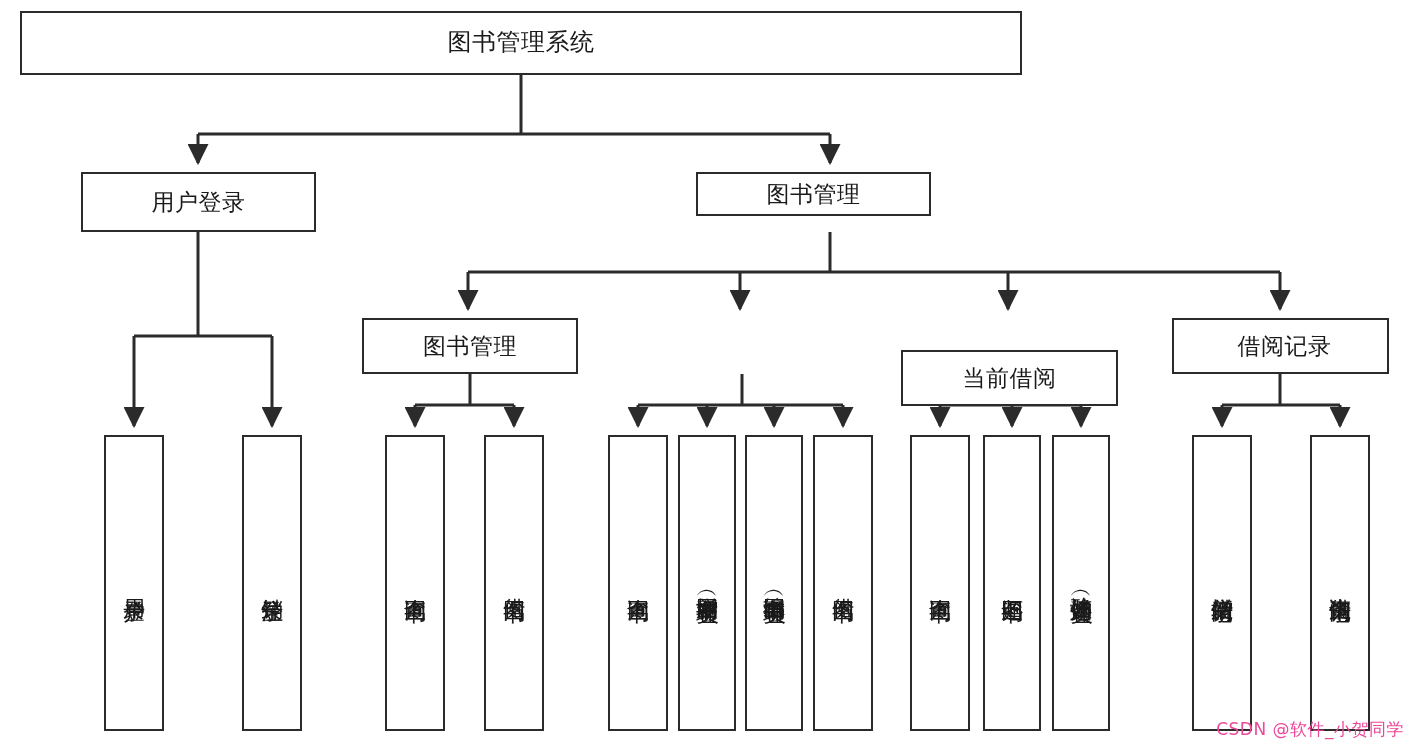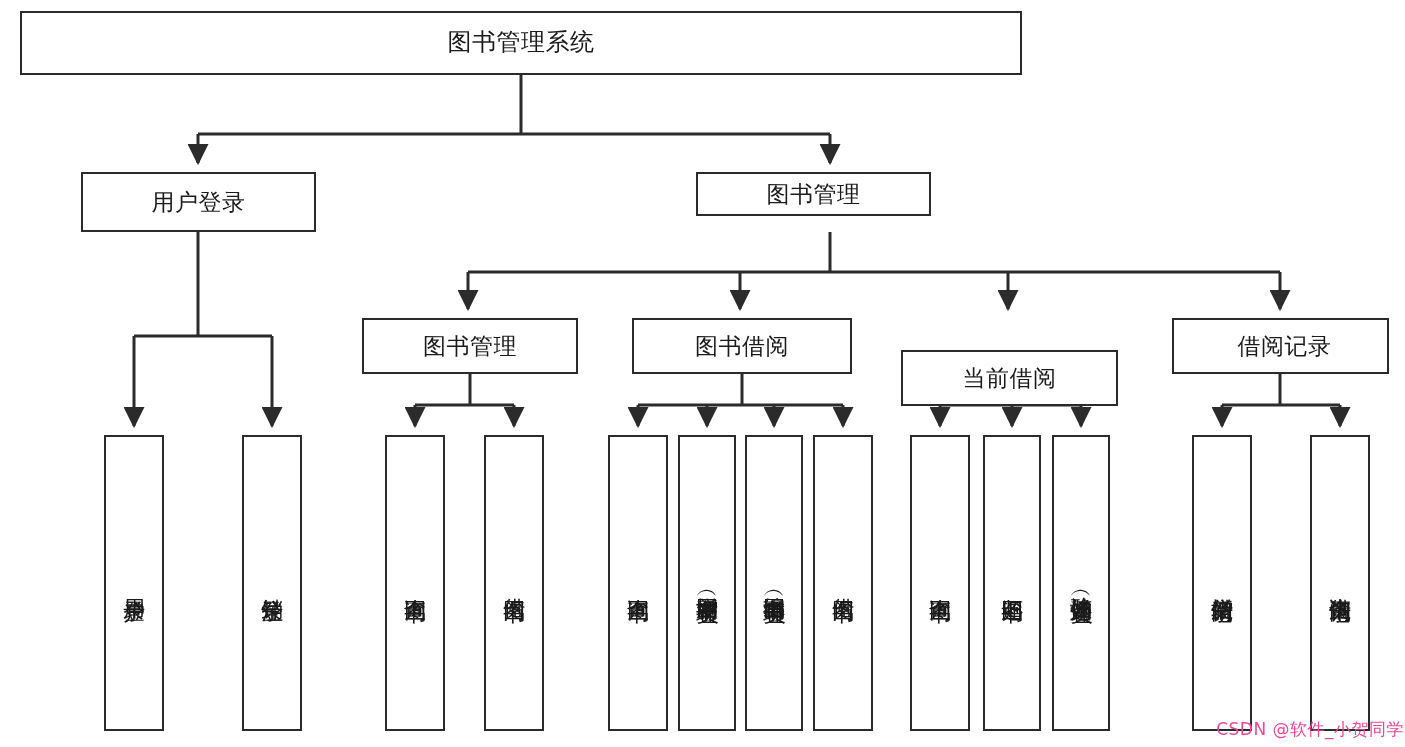--- a/index.html
+++ b/index.html
@@ -133,23 +133,20 @@
   <div class="node h-node" style="left:81px; top:172px; width:235px; height:60px;">
     <span class="node-label">用户登录</span>
   </div>
   <div class="node h-node" style="left:696px; top:172px; width:235px; height:44px;">
     <span class="node-label">图书管理</span>
   </div>
 
   <div class="node h-node" style="left:362px; top:318px; width:216px; height:56px;">
     <span class="node-label">图书管理</span>
   </div>
-  <div class="node h-node" style="left:632px; top:318px; width:220px; height:56px;">
-    <span class="node-label">图书借阅</span>
-  </div>
   <div class="node h-node" style="left:901px; top:318px; width:217px; height:56px;margin-top:32px;">
     <span class="node-label">当前借阅</span>
   </div>
   <div class="node h-node" style="left:1172px; top:318px; width:217px; height:56px;padding-left:8px;">
     <span class="node-label">借阅记录</span>
   </div>
 
   <div class="node v-node" style="left:104px; top:435px; width:60px; height:296px;">
     <span class="node-label">用户登录</span>
   </div>

